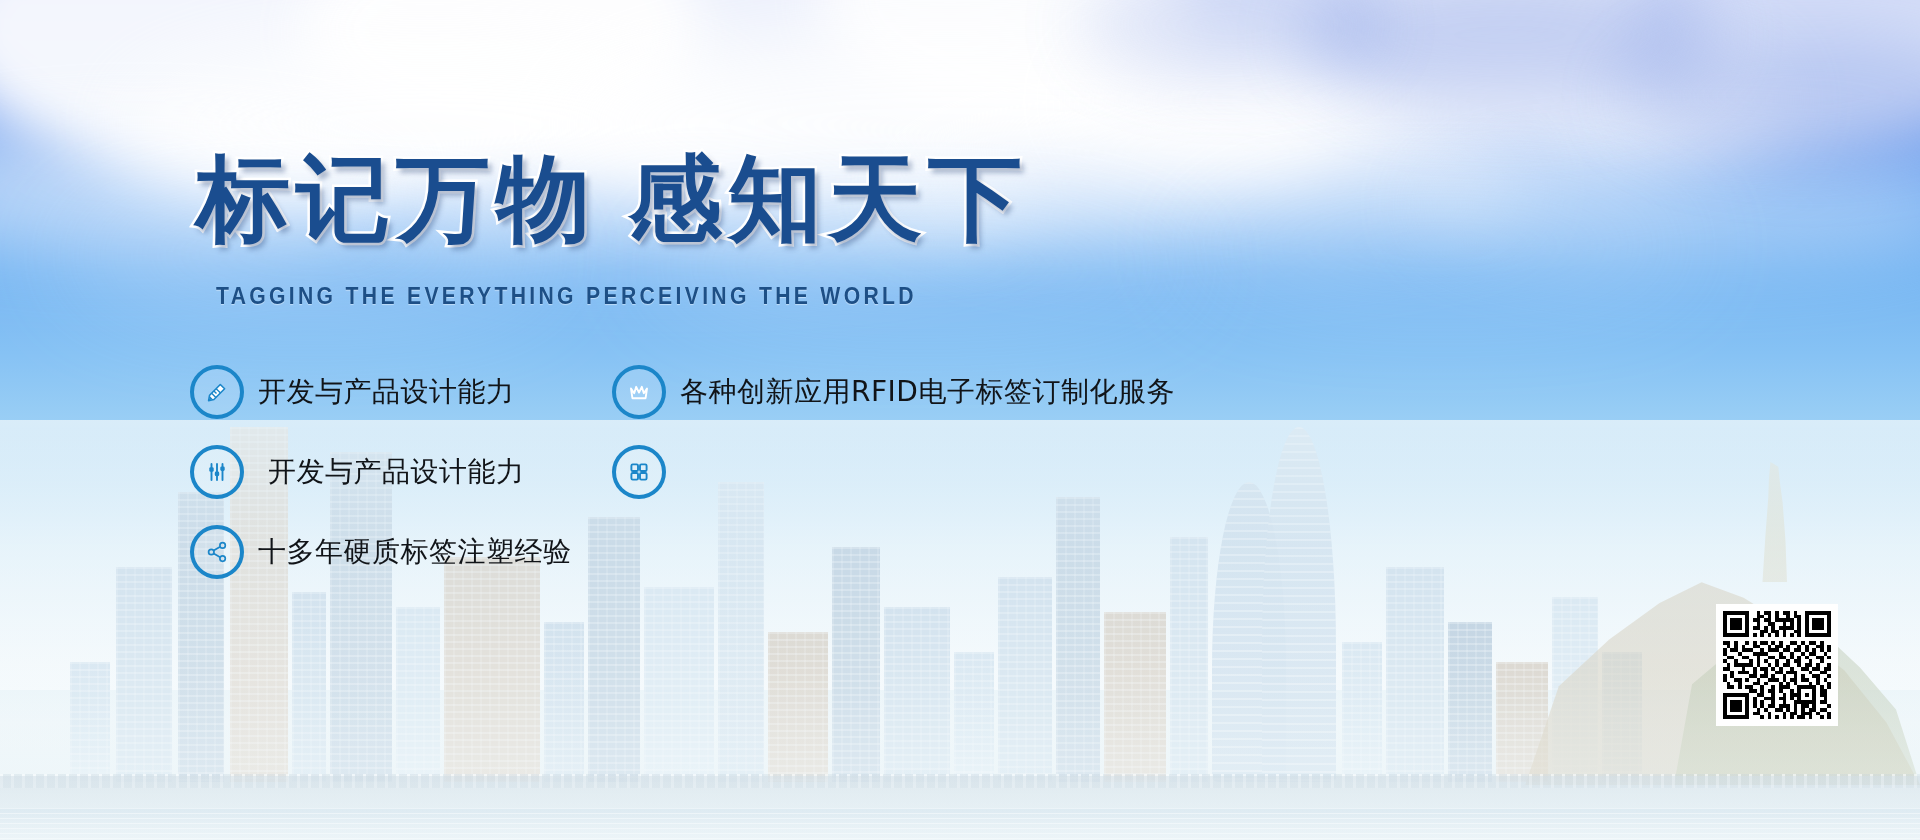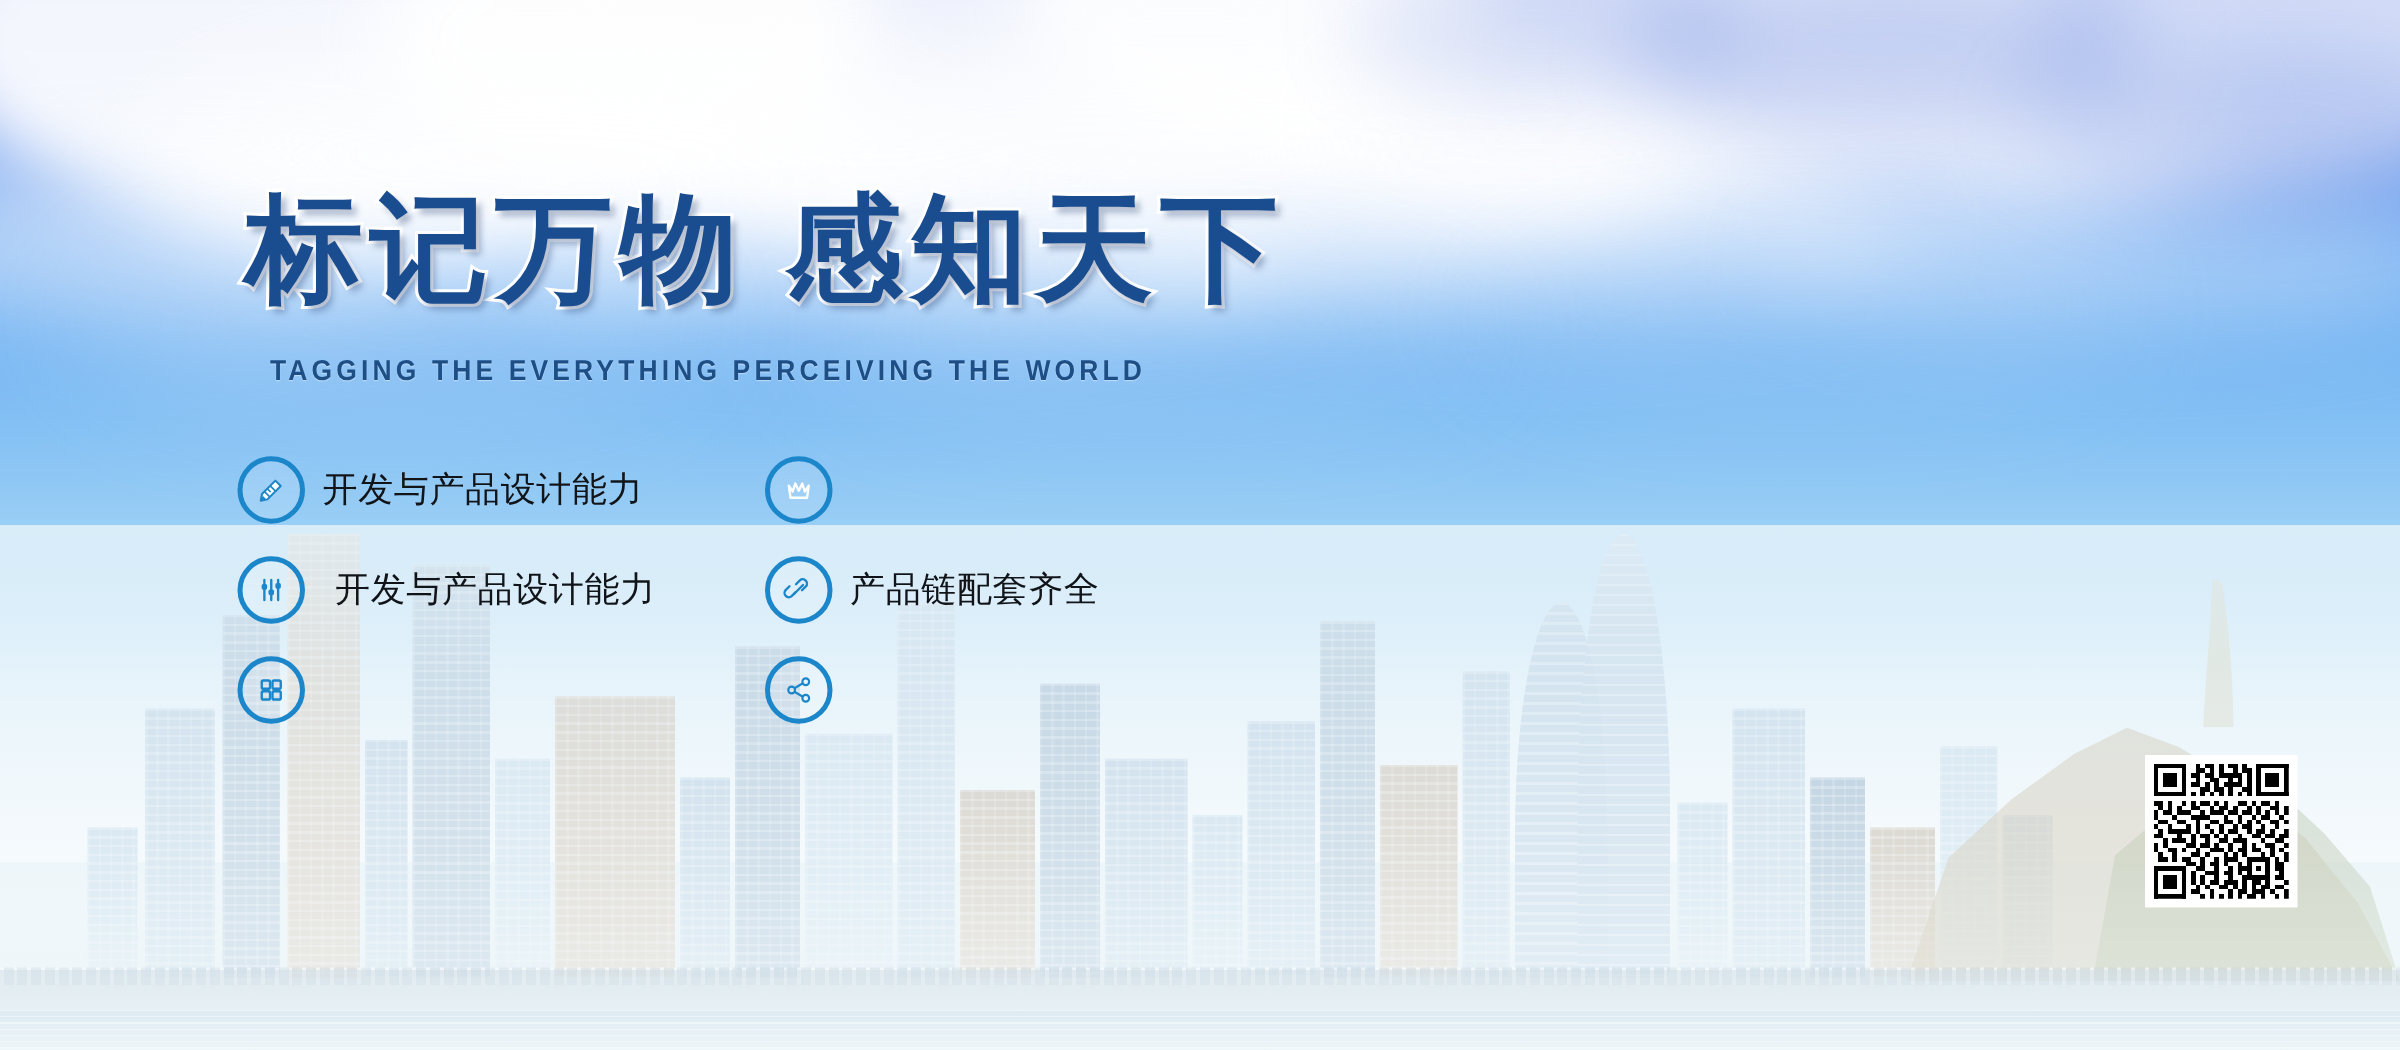--- a/index.html
+++ b/index.html
@@ -318,52 +318,41 @@
         </span>
         <span class="flabel">开发与产品设计能力</span>
       </div>
 
       <div class="feature">
         <span class="ficon">
           <svg width="26" height="26" viewBox="0 0 26 26">
             <path d="M5 9.5 L8.2 14.2 L10.2 7.8 L13 13.6 L15.8 7.8 L17.8 14.2 L21 9.5 L19.6 19.2 L6.4 19.2 Z" fill="none" stroke="#ffffff" stroke-width="1.9" stroke-linejoin="round"></path>
           </svg>
         </span>
+        <span class="flabel">各种创新应用RFID电子标签订制化服务</span>
       </div>
 
       <div class="feature indent">
         <span class="ficon">
           <svg width="26" height="26" viewBox="0 0 26 26">
             <g stroke="#1b86c9" stroke-width="1.9" stroke-linecap="round">
               <path d="M7.5 5 V21"></path>
                 <path d="M13 5 V21"></path>
                 <path d="M18.5 5 V21"></path>
             </g>
             <g fill="#1b86c9">
               <rect x="5.3" y="8.2" width="4.4" height="4.6" rx="1.4"></rect>
               <rect x="10.8" y="12.6" width="4.4" height="4.6" rx="1.4"></rect>
               <rect x="16.3" y="7.4" width="4.4" height="4.6" rx="1.4"></rect>
             </g>
           </svg>
         </span>
         <span class="flabel">开发与产品设计能力</span>
       </div>
 
-      <div class="feature">
-        <span class="ficon">
-          <svg width="26" height="26" viewBox="0 0 26 26">
-            <g fill="none" stroke="#1b86c9" stroke-width="1.9" stroke-linecap="round">
-              <path d="M10.4 14.8 L7.3 17.9 a3.4 3.4 0 0 1-4.8-4.8 L5.6 10"></path>
-              <path d="M15.6 11.2 L18.7 8.1 a3.4 3.4 0 0 0-4.8-4.8 L10.8 6.4" transform="translate(0,2)"></path>
-              <path d="M9.2 16.2 L16.4 9"></path>
-            </g>
-          </svg>
-        </span>
-        <span class="flabel">产品链配套齐全</span>
-      </div>
 
       <div class="feature indent">
         <span class="ficon">
           <svg width="26" height="26" viewBox="0 0 26 26">
             <g fill="none" stroke="#1b86c9" stroke-width="1.9">
               <rect x="5.4" y="5.4" width="6.6" height="6.6" rx="1.3"></rect>
               <rect x="14" y="5.4" width="6.6" height="6.6" rx="1.3"></rect>
               <rect x="5.4" y="14" width="6.6" height="6.6" rx="1.3"></rect>
               <rect x="14" y="14" width="6.6" height="6.6" rx="1.3"></rect>
             </g>
@@ -376,20 +365,21 @@
           <svg width="26" height="26" viewBox="0 0 26 26">
             <g fill="none" stroke="#1b86c9" stroke-width="1.7">
               <path d="M9.6 11.6 L16.6 7.4"></path>
               <path d="M9.6 14.4 L16.6 18.6"></path>
               <circle cx="7.3" cy="13" r="2.7"></circle>
               <circle cx="18.6" cy="6.4" r="2.7"></circle>
               <circle cx="18.6" cy="19.6" r="2.7"></circle>
             </g>
           </svg>
         </span>
+        <span class="flabel">十多年硬质标签注塑经验</span>
       </div>
 
     </div>
 
     <div class="qrbox">
       <svg class="qr" viewBox="0 0 29 29" shape-rendering="crispEdges">
         <rect width="29" height="29" fill="#ffffff"></rect>
         <g fill="#000000">
 
           <rect x="0" y="0" width="7" height="1"></rect>

